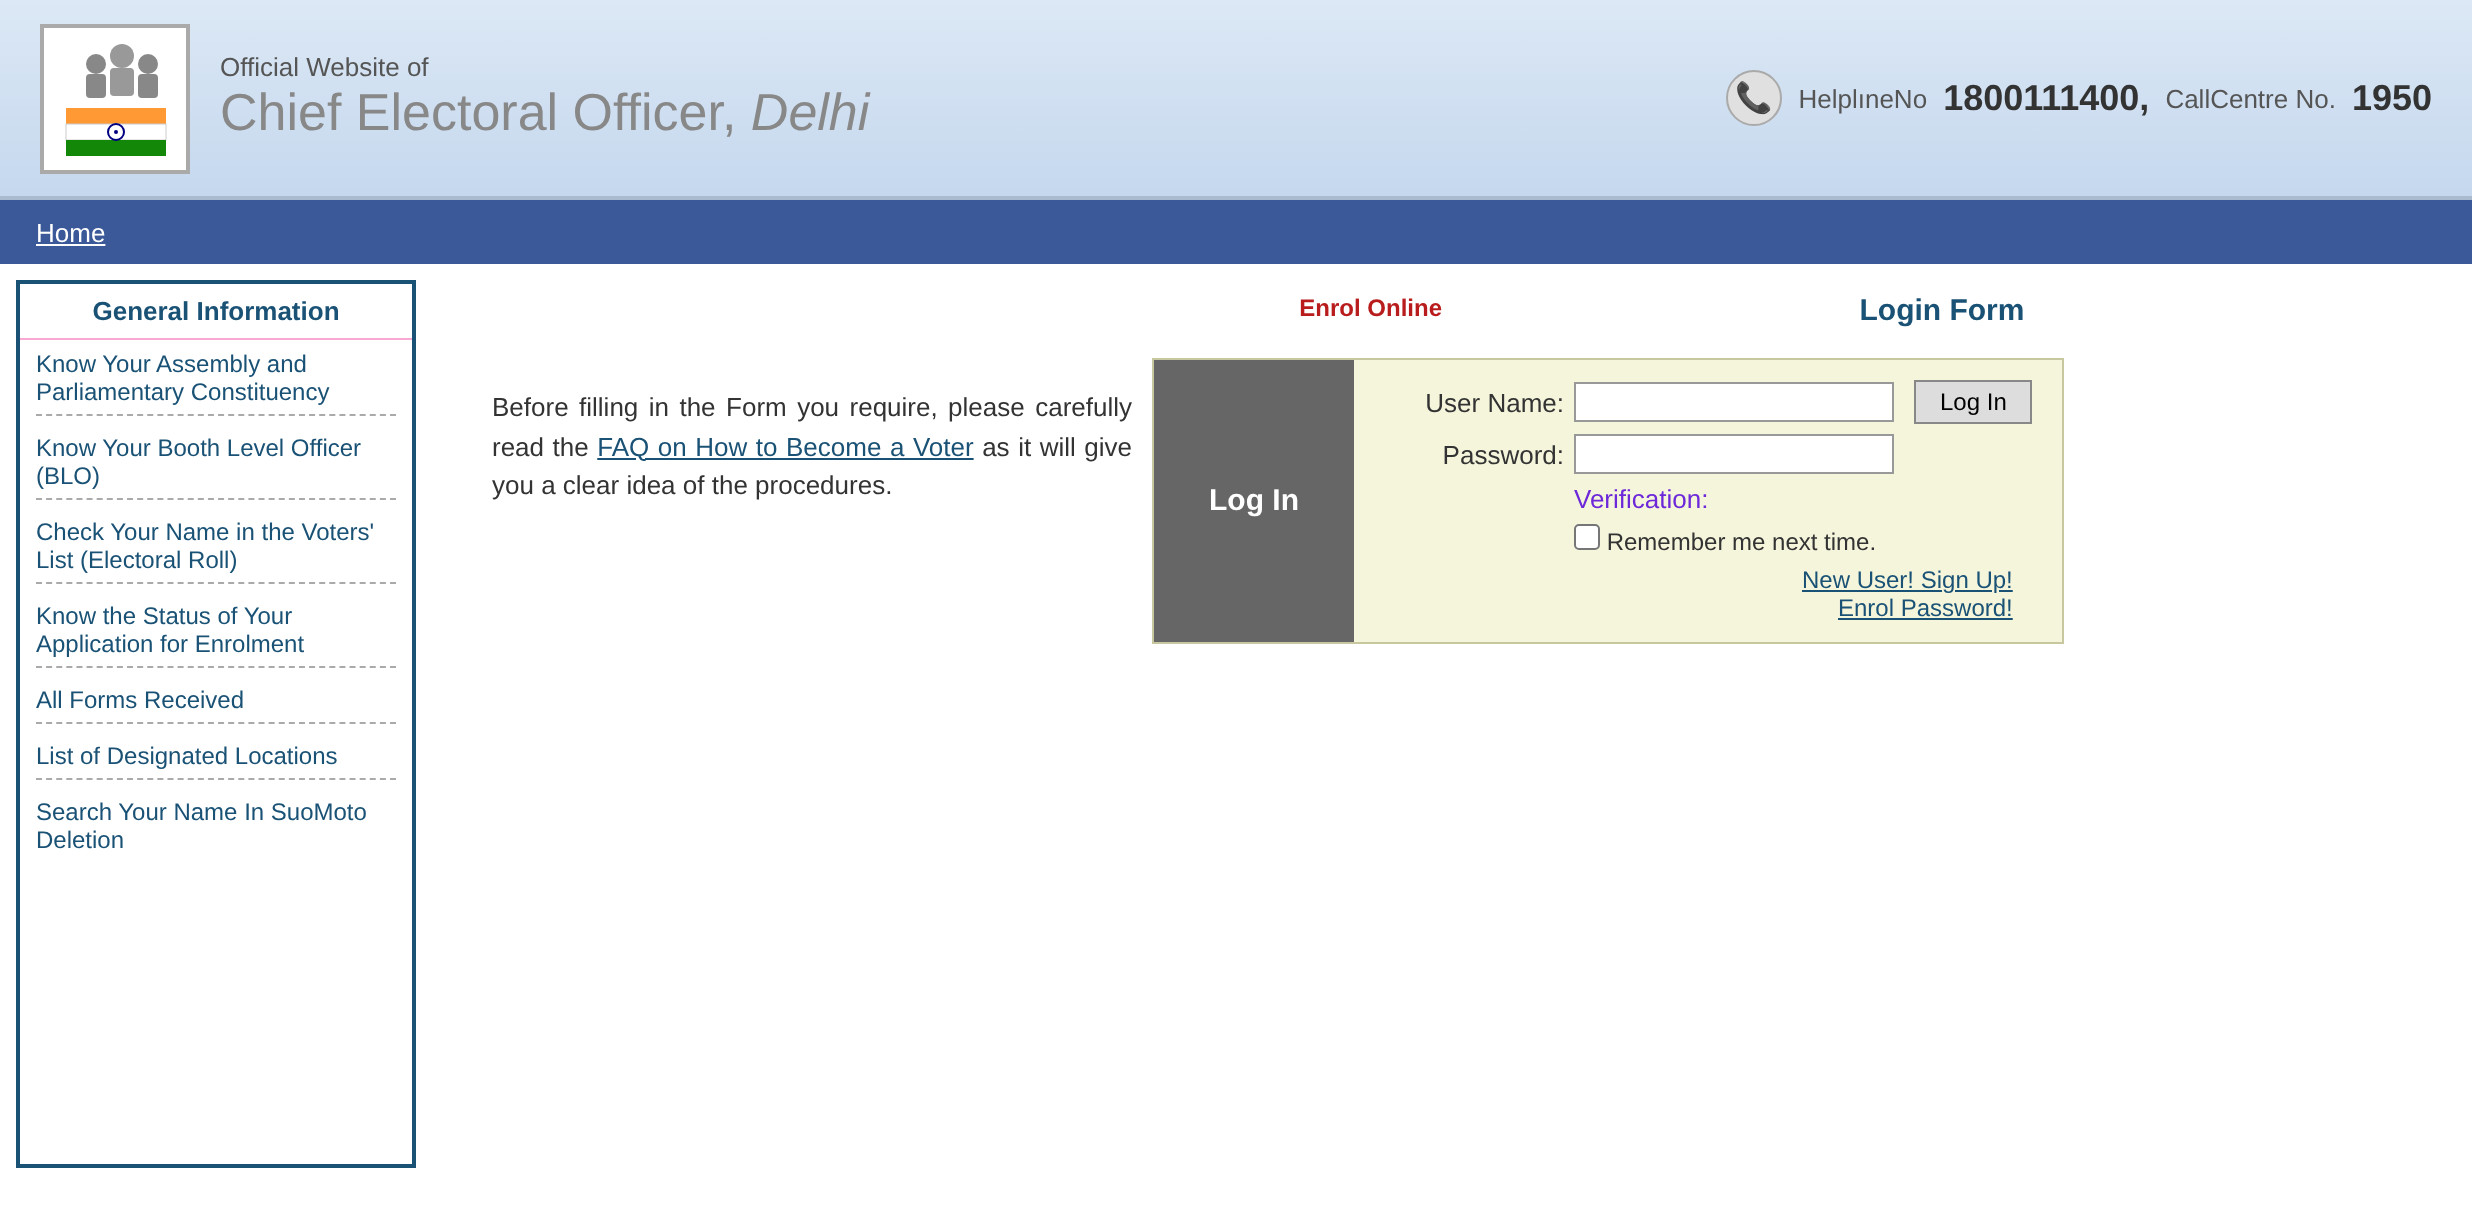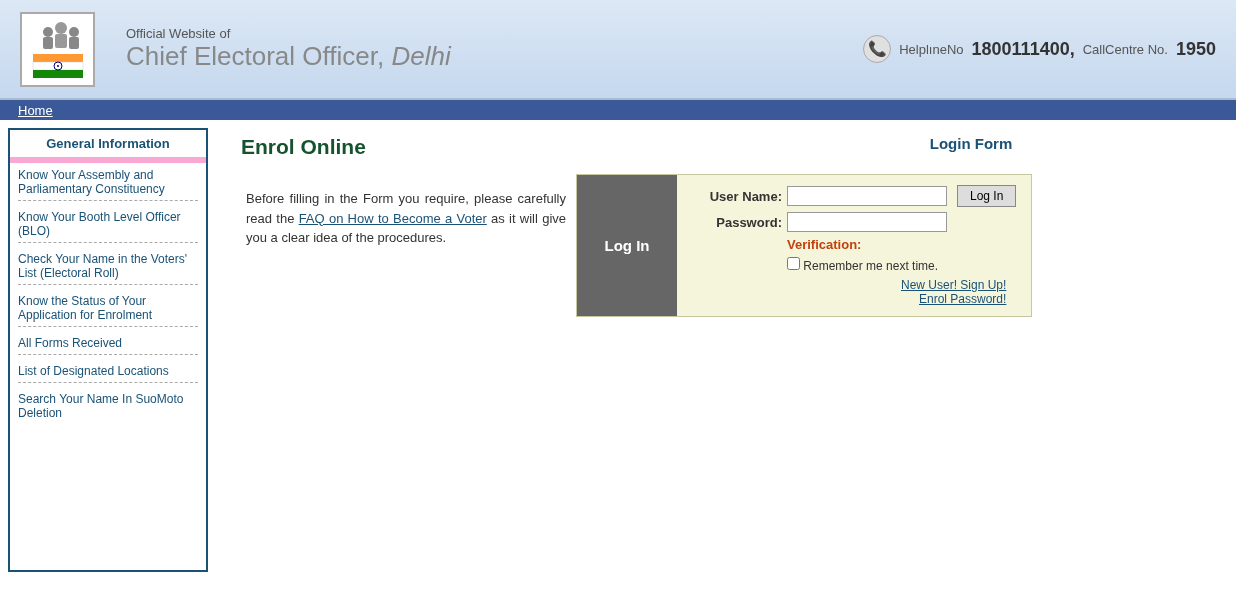--- a/index.html
+++ b/index.html
@@ -11,21 +11,21 @@
       padding: 10px 20px;
       display: flex;
       align-items: center;
       justify-content: space-between;
       border-bottom: 2px solid #aabbd0;
       min-height: 100px;
     }
     .header-left {
       display: flex;
       align-items: center;
-      gap: 31px;
+      gap: 15px;
     }
     .logo-box {
       width: 75px;
       height: 75px;
       background: white;
       border: 2px solid #aaa;
       display: flex;
       align-items: center;
       justify-content: center;
       overflow: hidden;
@@ -63,21 +63,21 @@
       justify-content: center;
       font-size: 15px;
     }
     .helpline-text { color: #555; font-size: 13px; }
     .helpline-number { font-size: 18px; font-weight: bold; color: #333; }
 
     
     .nav-bar {
       background: #3b5998;
       padding: 0 10px;
-      height: 20px;
+      height: 32px;
       display: flex;
       align-items: center;
     }
     .nav-bar a {
       color: #fff;
       text-decoration: underline;
       font-size: 13px;
       padding: 0 8px;
     }
 
@@ -95,21 +95,21 @@
       margin: 8px;
       padding: 0;
       background: #fff;
     }
     .sidebar-title {
       background: #fff;
       color: #1a5276;
       font-weight: bold;
       font-size: 13px;
       padding: 6px 8px;
-      border-bottom: 6px solid #f9a8d4;
+      border-bottom: 1px solid #f9a8d4;
       text-align: center;
     }
     .sidebar-item {
       padding: 5px 8px 0 8px;
     }
     .sidebar-item a {
       color: #1a5276;
       text-decoration: none;
       font-size: 12px;
       font-weight: normal;
@@ -126,24 +126,24 @@
       flex: 1;
       padding: 10px 20px;
     }
     .content-tabs {
       display: flex;
       gap: 0;
       margin-bottom: 10px;
     }
     .tab-enrol {
       flex: 1;
-      text-align: left;
-      font-size: 21px;
-      font-weight: bold;
-      color: #14532d;
+      text-align: right;
+      font-size: 12px;
+      font-weight: bold;
+      color: #b91c1c;
       padding: 5px;
     }
     .tab-login {
       flex: 1;
       text-align: center;
       font-size: 15px;
       font-weight: bold;
       color: #1a5276;
       padding: 5px;
     }
@@ -175,21 +175,21 @@
     .login-form-row {
       display: flex;
       align-items: center;
       margin-bottom: 5px;
       gap: 5px;
     }
     .login-form-row label {
       width: 90px;
       text-align: right;
       font-size: 13px;
-      font-weight: bold;
+      font-weight: normal;
       color: #333;
     }
     .login-form-row input[type="text"],
     .login-form-row input[type="password"] {
       width: 160px;
       height: 20px;
       border: 1px solid #999;
       font-size: 12px;
       padding: 1px 3px;
     }
@@ -203,22 +203,22 @@
     }
     .verification-row {
       display: flex;
       align-items: center;
       gap: 5px;
       margin-bottom: 5px;
       padding-left: 95px;
     }
     .verification-label {
       font-size: 13px;
-      font-weight: bold;
-      color: #c2410c;
+      font-weight: normal;
+      color: #6d28d9;
       margin-right: 5px;
     }
     .remember-row {
       padding-left: 95px;
       font-size: 12px;
       color: #333;
       margin-bottom: 5px;
     }
     .links-row {
       text-align: right;

